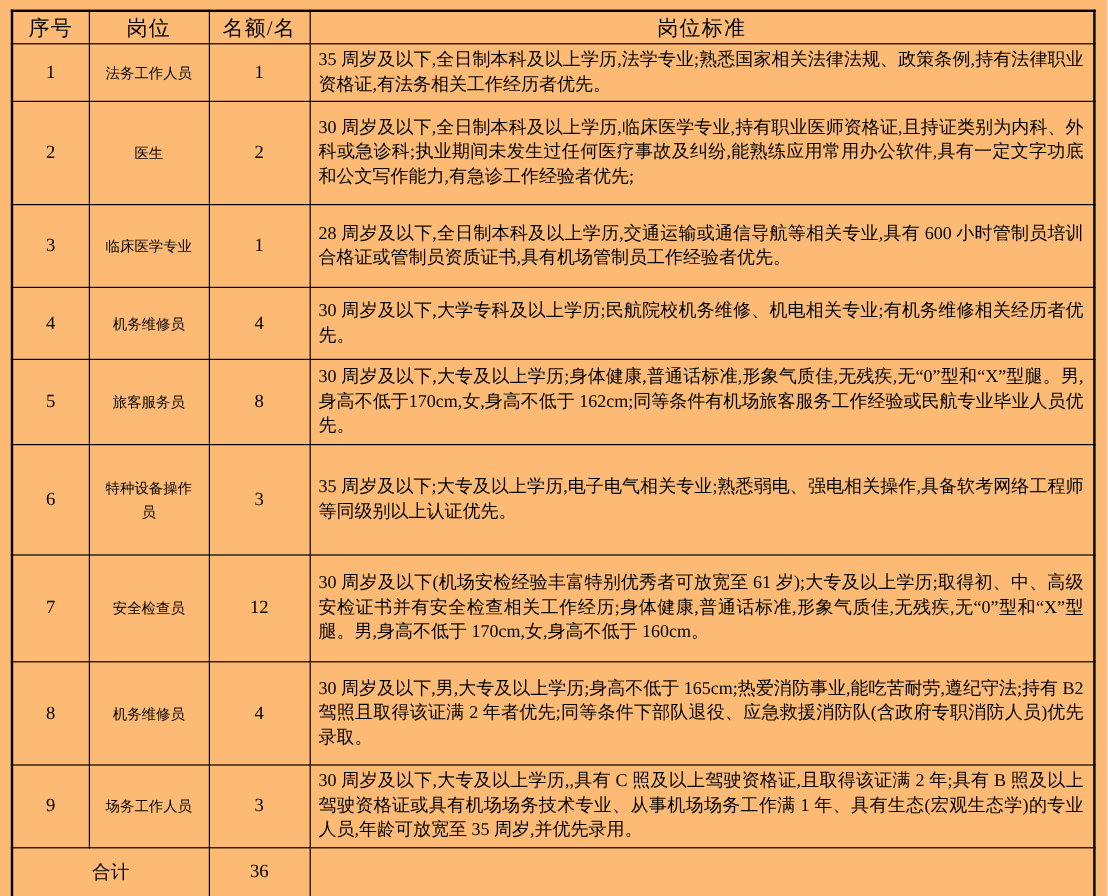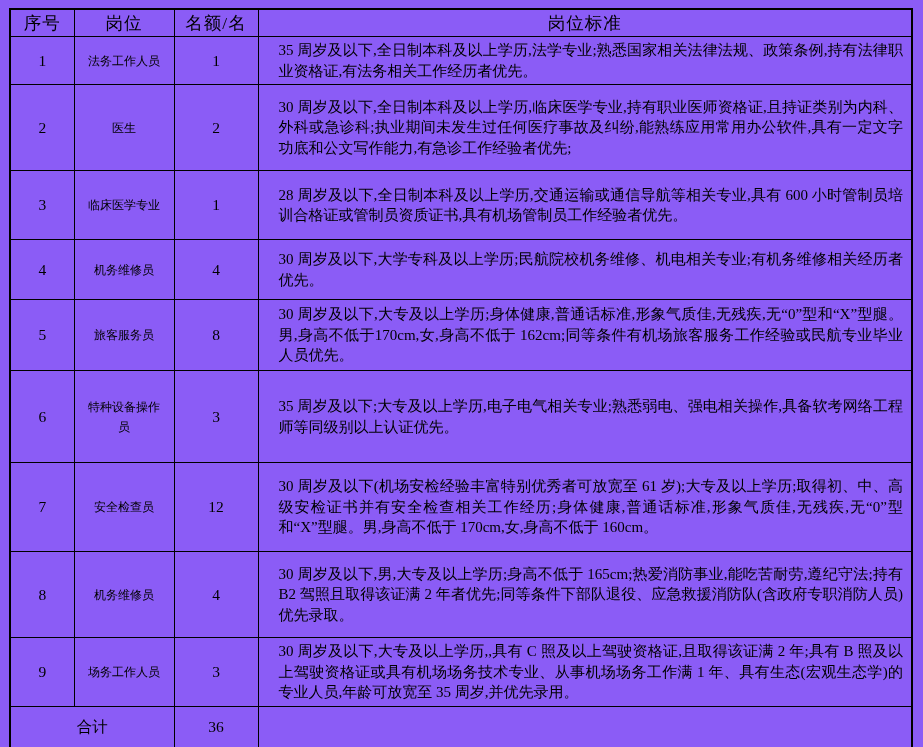--- a/index.html
+++ b/index.html
@@ -7,21 +7,21 @@
     padding: 0;
     background: #fdfdfd;
     font-family: "Liberation Serif", "DejaVu Serif", serif;
     color: #000;
   }
   .page {
     width: 923px;
     height: 747px;
     box-sizing: border-box;
     padding: 8px 0 0 9px;
-    background: #8b5cf6;
+    background: #fdba74;
     overflow: hidden;
   }
   table.recruit {
     border-collapse: collapse;
     table-layout: fixed;
     width: 902px;
     border: 2px solid #000;
   }
   table.recruit th,
   table.recruit td {
@@ -46,21 +46,21 @@
     text-align: center;
     font-size: 12px;
     line-height: 20px;
     padding: 2px 10px;
   }
   td.c-std {
     text-align: justify;
     text-justify: inter-ideograph;
     font-size: 15px;
     line-height: 20.5px;
-    padding: 3px 8px 3px 20px;
+    padding: 3px 8px 3px 7px;
   }
   td.c-total {
     text-align: center;
     font-size: 15.5px;
     padding: 1px 2px;
   }
 </style>
 </head>
 <body>
 

